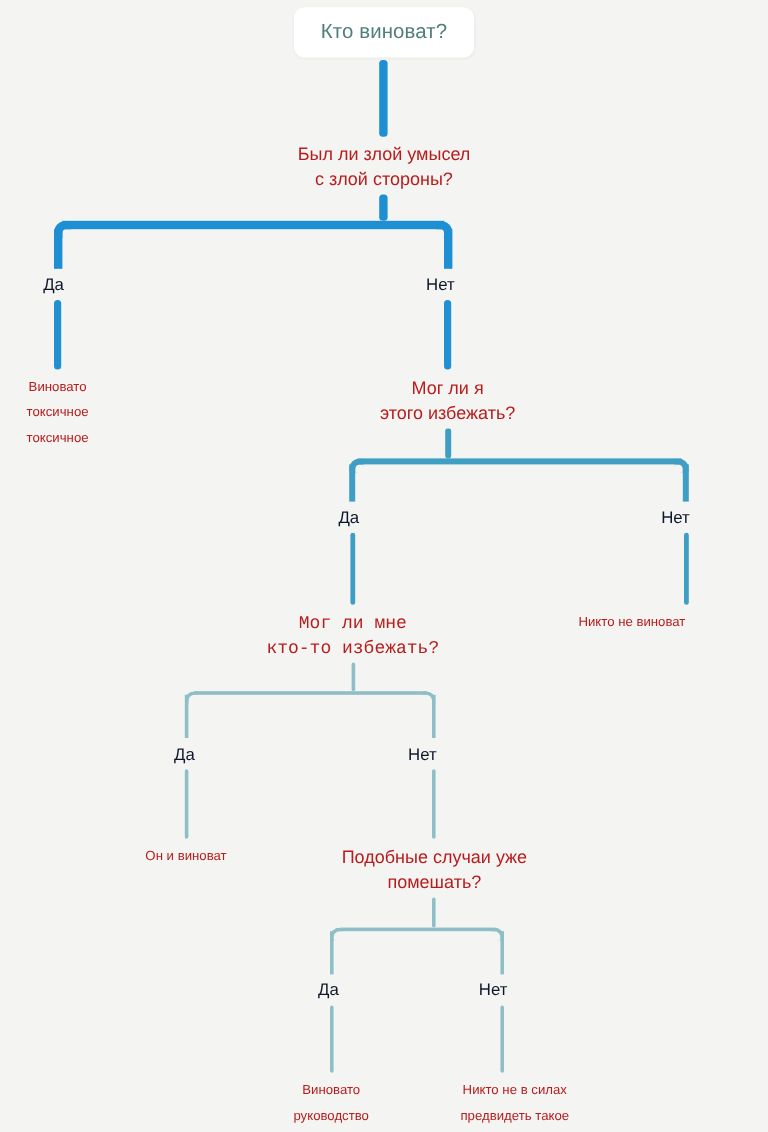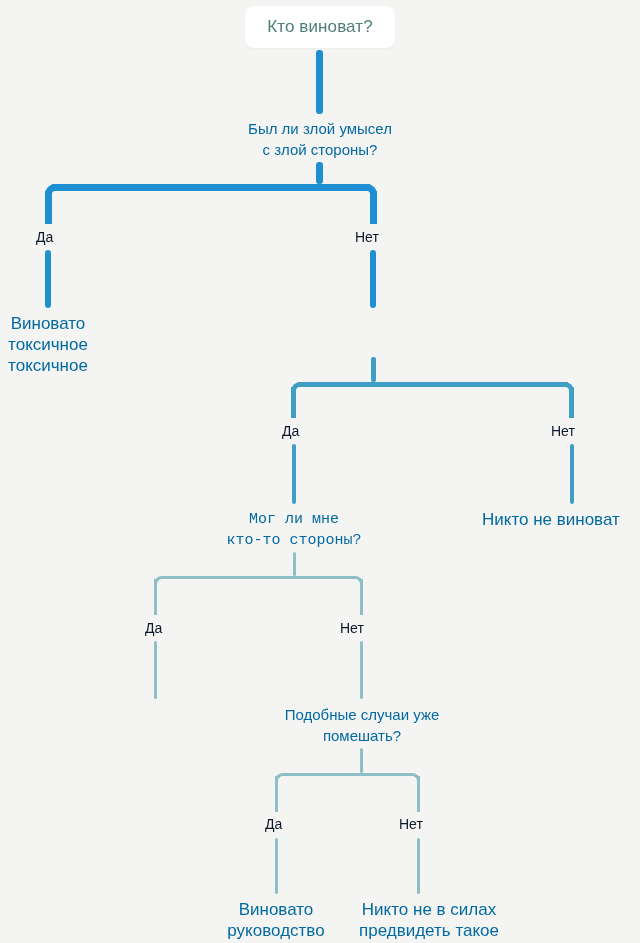--- a/index.html
+++ b/index.html
@@ -32,27 +32,27 @@
   }
   .title-card .title-text {
     font-size: 17px;
     color: #4f7f79;
     letter-spacing: 0.1px;
     white-space: nowrap;
   }
   
   .node {
     position: absolute;
-    color: #0369a1;
+    color: #b91c1c;
     text-align: center;
     line-height: 21px;
     white-space: pre-line;
   }
   .node.q  { font-size: 15px; }
-  .node.leaf { font-size: 17px; }
+  .node.leaf { font-size: 11px; }
   .node.lbl {
     font-size: 14px;
     color: #0f172a;
     text-align: left;
     line-height: 18px;
   }
   
   .vline, .hline {
     position: absolute;
     background: #1f8fd4;
@@ -101,41 +101,42 @@
 
   <div class="vline t1" style="left:370px; top:191px; width:7px; height:33px;"></div>
 
   <div class="node lbl" style="left:36px; top:228px; width:40px;">Да</div>
   <div class="node lbl" style="left:355px; top:228px; width:40px;">Нет</div>
 
   <div class="vline t2" style="left:45px; top:250px; width:6px; height:58px; border-radius:3px;"></div>
   <div class="node leaf" style="left:0px; top:313px; width:96px;"><span>Виновато</span><br><span>токсичное</span><br><span>токсичное</span></div>
 
   <div class="vline t2" style="left:370px; top:250px; width:6px; height:58px; border-radius:3px;"></div>
+  <div class="node q" style="left:283px; top:313px; width:180px;"><span>Мог ли я</span><br><span>этого избежать?</span></div>
 
   <div class="vline t3" style="left:371px; top:357px; width:5px; height:25px; border-radius:2px;"></div>
 
   <div class="hline t3" style="left:298px; top:382px; width:270px; height:5px;"></div>
   <div class="corner c3" style="left:291px; top:382px; width:12px; height:12px;
               border-left-width:5px; border-top-width:5px;
               border-top-left-radius:9px; box-sizing:border-box;"></div>
   <div class="corner c3" style="left:562px; top:382px; width:12px; height:12px;
               border-right-width:5px; border-top-width:5px;
               border-top-right-radius:9px; box-sizing:border-box;"></div>
 
   <div class="vline t3" style="left:291px; top:387px; width:5px; height:31px;"></div>
   <div class="vline t3" style="left:569px; top:387px; width:5px; height:31px;"></div>
 
   <div class="node lbl" style="left:282px; top:422px; width:40px;">Да</div>
   <div class="node lbl" style="left:551px; top:422px; width:40px;">Нет</div>
 
   <div class="vline t3" style="left:292px; top:444px; width:4px; height:60px; border-radius:2px;"></div>
   <div class="vline t3" style="left:570px; top:444px; width:4px; height:60px; border-radius:2px;"></div>
 
-  <div class="node q" style="left:204px; top:509px; width:180px;font-family:Liberation Mono, monospace;"><span>Мог ли мне</span><br><span>кто-то стороны?</span></div>
+  <div class="node q" style="left:204px; top:509px; width:180px;font-family:Liberation Mono, monospace;"><span>Мог ли мне</span><br><span>кто-то избежать?</span></div>
 
   <div class="node leaf" style="left:482px; top:509px; width:180px; text-align:left;">Никто не виноват</div>
 
   <div class="vline t4" style="left:293px; top:552px; width:3px; height:24px; border-radius:2px;"></div>
 
   <div class="hline t4" style="left:162px; top:576px; width:194px; height:3px;"></div>
   <div class="corner c4" style="left:154px; top:576px; width:11px; height:11px;
               border-left-width:3px; border-top-width:3px;
               border-top-left-radius:8px; box-sizing:border-box;"></div>
   <div class="corner c4" style="left:352px; top:576px; width:11px; height:11px;
@@ -144,20 +145,21 @@
 
   <div class="vline t4" style="left:154px; top:579px; width:3px; height:36px;"></div>
   <div class="vline t4" style="left:360px; top:579px; width:3px; height:36px;"></div>
 
   <div class="node lbl" style="left:145px; top:619px; width:40px;">Да</div>
   <div class="node lbl" style="left:340px; top:619px; width:40px;">Нет</div>
 
   <div class="vline t4" style="left:154px; top:641px; width:3px; height:58px; border-radius:2px;"></div>
   <div class="vline t4" style="left:360px; top:641px; width:3px; height:58px; border-radius:2px;"></div>
 
+  <div class="node leaf" style="left:80px; top:704px; width:150px;">Он и виноват</div>
 
   <div class="node q" style="left:257px; top:704px; width:210px;"><span>Подобные случаи уже</span><br><span>помешать?</span></div>
 
   <div class="vline t4" style="left:360px; top:748px; width:3px; height:25px; border-radius:2px;"></div>
 
   <div class="hline t4" style="left:283px; top:773px; width:130px; height:3px;"></div>
   <div class="corner c4" style="left:275px; top:773px; width:11px; height:11px;
               border-left-width:3px; border-top-width:3px;
               border-top-left-radius:8px; box-sizing:border-box;"></div>
   <div class="corner c4" style="left:409px; top:773px; width:11px; height:11px;

